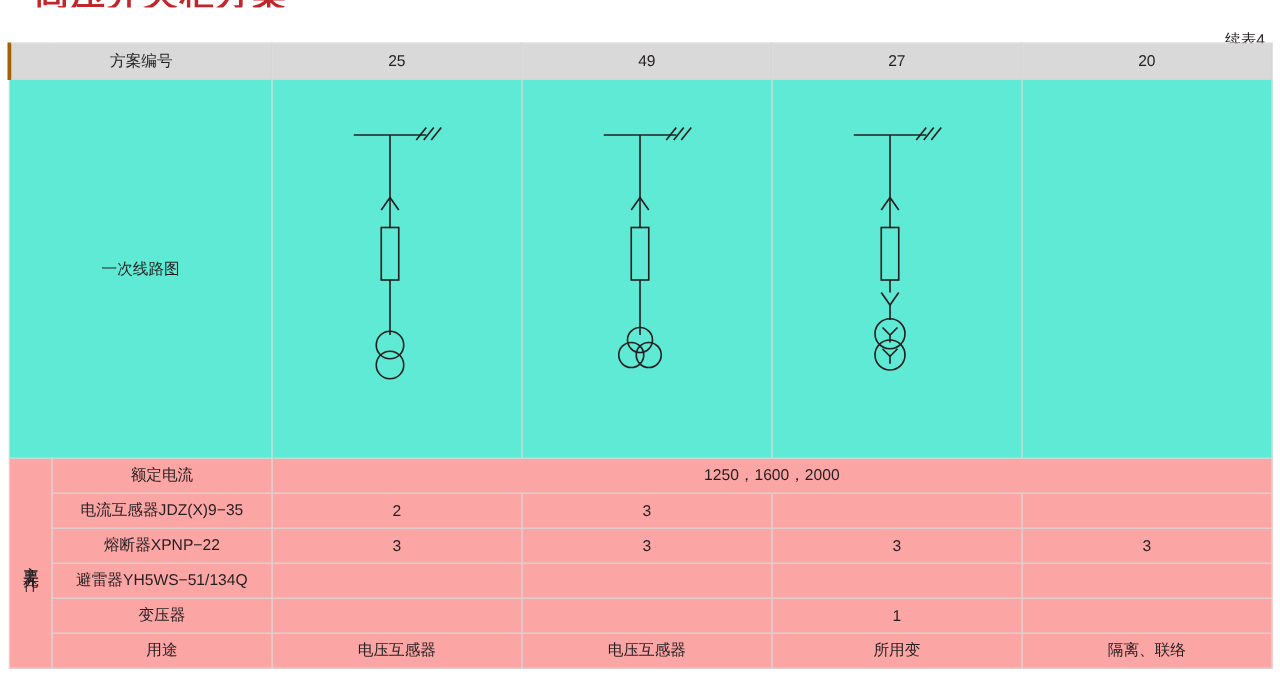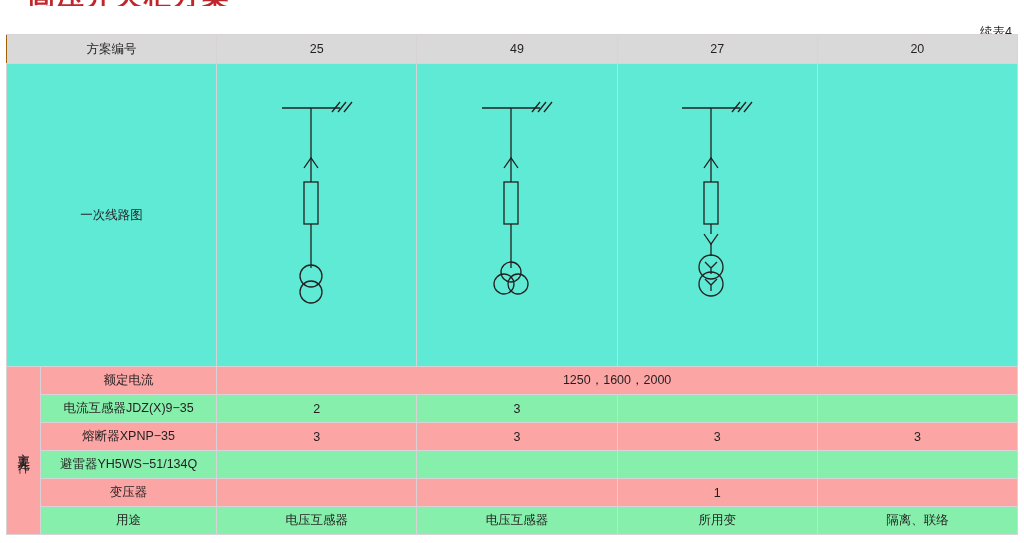--- a/index.html
+++ b/index.html
@@ -61,36 +61,36 @@
     color: #231f20;
   }
   .hdr td {
     background: #d9d9d9;
     height: 28px;
     font-size: 12.5px;
     border-top: 1px solid #b9b4b5;
     border-bottom: 1px solid #b9b4b5;
   }
   .hdr td.first {
-    border-left: 1px solid #a16207;
+    border-left: 3px solid #a16207;
   }
   .diagram-row td {
     height: 302px;
     background: #5eead4;
     vertical-align: middle;
   }
   .rowlabel {
     font-size: 12.5px;
   }
   .pink td {
     background: #fca5a5;
     height: 27px;
   }
   .white td {
-    background: #86efac;
+    background: #fca5a5;
     height: 27px;
     margin-left: 34px;
   }
   .sidecell {
     width: 34px;
     background: #ffffff;
     font-size: 12.5px;
     line-height: 18px;
     letter-spacing: 0;
   }
@@ -219,21 +219,21 @@
 
       <tr class="white">
         <td class="namecell">电流互感器JDZ(X)9−35</td>
         <td>2</td>
         <td>3</td>
         <td></td>
         <td></td>
       </tr>
 
       <tr class="pink">
-        <td class="namecell">熔断器XPNP−35</td>
+        <td class="namecell">熔断器XPNP−22</td>
         <td>3</td>
         <td>3</td>
         <td>3</td>
         <td>3</td>
       </tr>
 
       <tr class="white">
         <td class="namecell">避雷器YH5WS−51/134Q</td>
         <td></td>
         <td></td>

